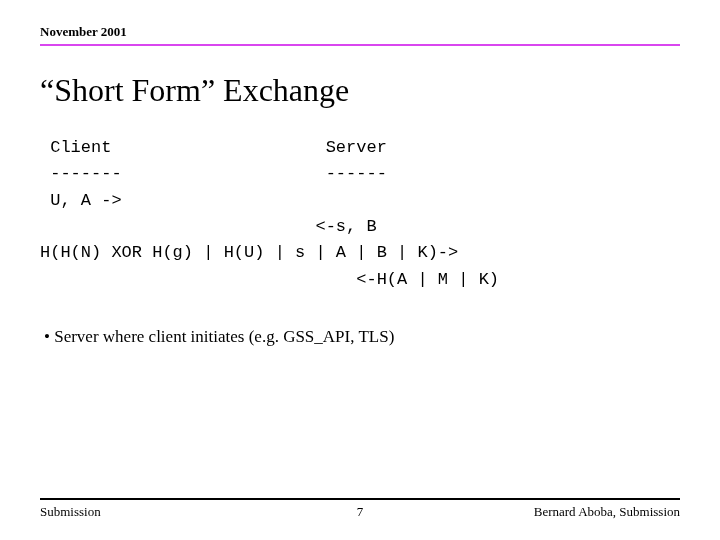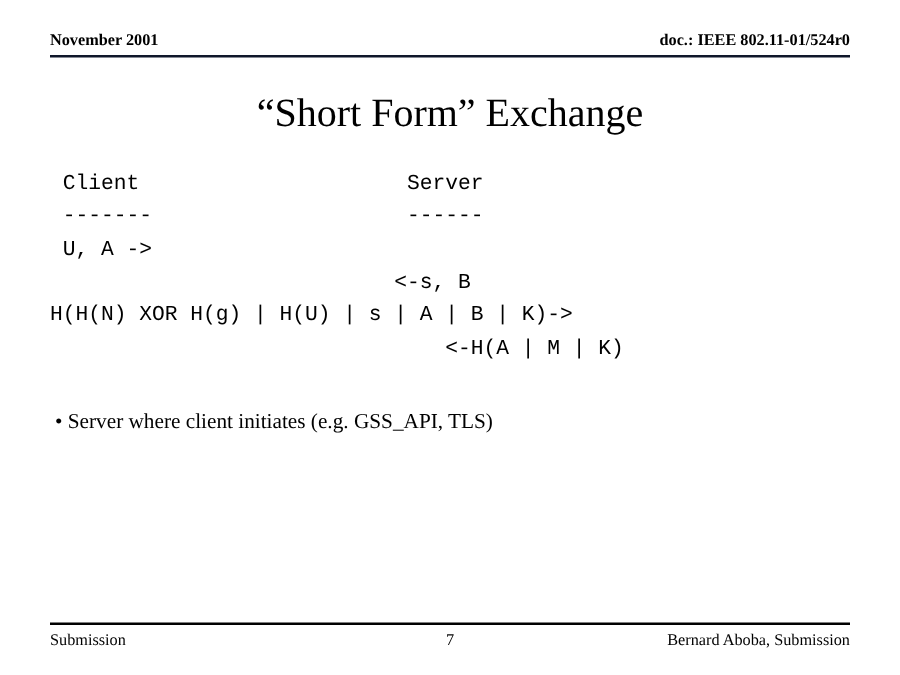--- a/index.html
+++ b/index.html
@@ -17,24 +17,24 @@
     padding: 24px 40px 20px 40px;
     display: flex;
     flex-direction: column;
   }
   .header-row {
     display: flex;
     justify-content: space-between;
     font-size: 13px;
     font-weight: bold;
     padding-bottom: 4px;
-    border-bottom: 2px solid #0f172a;
+    border-bottom: 2px solid #d946ef;
   }
   .title {
-    text-align: center;
+    text-align: left;
     font-size: 32px;
     font-weight: normal;
     margin-top: 26px;
     margin-bottom: 26px;
   }
   .exchange {
     font-family: "Courier New", Courier, monospace;
     font-size: 17px;
     line-height: 1.55;
     white-space: pre;
@@ -68,21 +68,20 @@
     gap: 20px;
   }
 </style>
 </head>
 <body>
 
 <div class="page">
 
   <div class="header-row">
     <span>November 2001</span>
-    <span>doc.: IEEE 802.11-01/524r0</span>
   </div>
 
   <div class="title">“Short Form” Exchange</div>
 
   <div class="exchange"><span> Client                     Server</span>
 <span> -------                    ------</span>
 <span> U, A -&gt;</span>
 <span>                           &lt;-s, B</span>
 <span>H(H(N) XOR H(g) | H(U) | s | A | B | K)-&gt;</span>
 <span>                               &lt;-H(A | M | K)</span></div>

